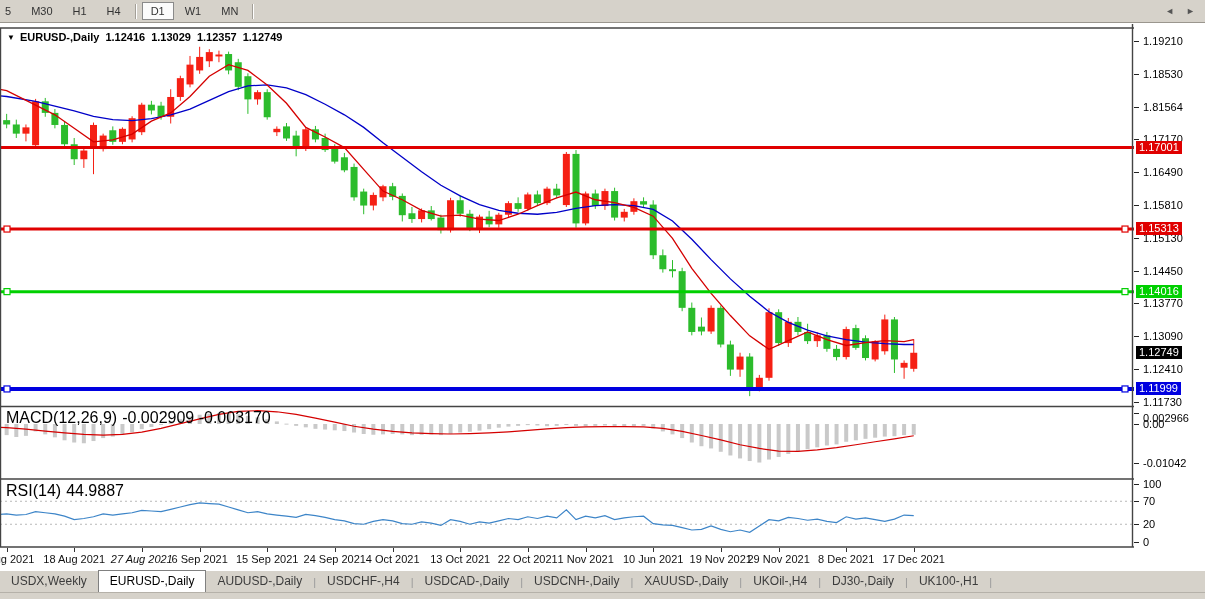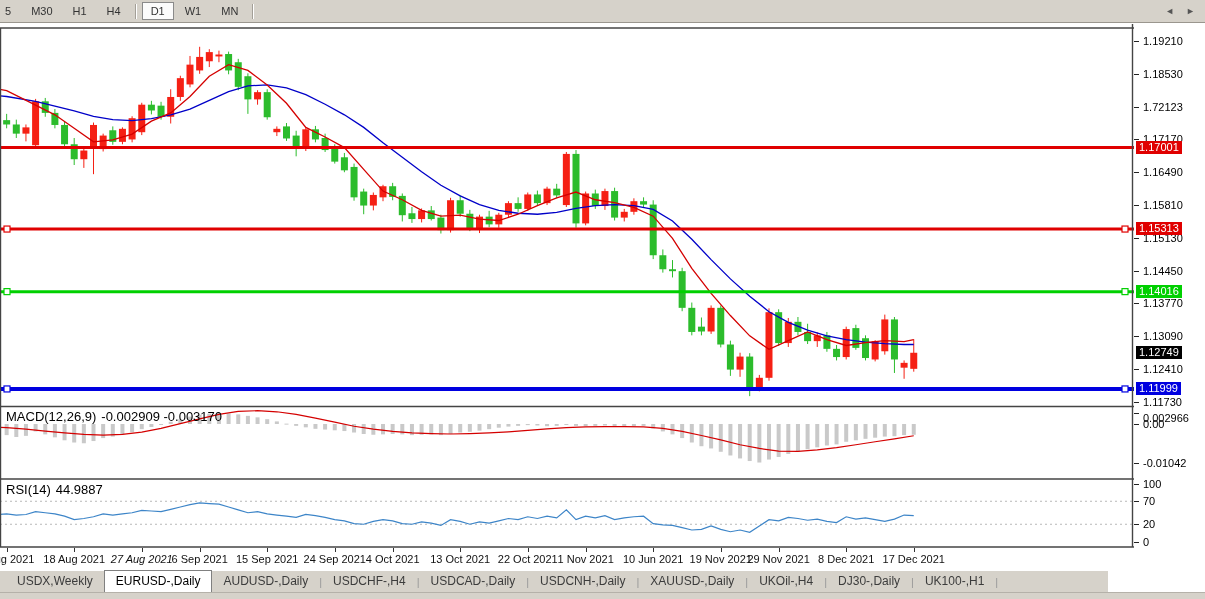--- a/index.html
+++ b/index.html
@@ -8,36 +8,36 @@
   
   #toolbar{position:absolute;left:0;top:0;width:1205px;height:23px;background:#d6d2ca;
            border-bottom:1px solid #9a968e;display:flex;align-items:center;box-sizing:border-box;}
   .tf-btn{font-size:11px;color:#333;padding:2px 8px;margin:0 1px;border:1px solid transparent;white-space:nowrap;}
   .tf-btn.active{background:#fbfbfb;border:1px solid #8a8a8a;}
   .tb-sep{width:0;height:15px;border-left:1px solid #a39f97;border-right:1px solid #ffffff;margin:0 4px;}
   
   #chart-title{position:absolute;left:7px;top:31px;font-size:11px;font-weight:bold;color:#000;white-space:nowrap;}
   #chart-title .num{margin-left:6px;}
   #chart-title .dd{font-size:8px;margin-right:5px;position:relative;top:-1px;}
-  #macd-hdr,#rsi-hdr{position:absolute;left:6px;font-size:13px;color:#000;white-space:nowrap;}
+  #macd-hdr,#rsi-hdr{position:absolute;left:6px;font-size:16px;color:#000;white-space:nowrap;}
   #macd-hdr{top:409px;}
   #rsi-hdr{top:482px;}
   #macd-hdr span,#rsi-hdr span{margin-right:5px;}
   
   #price-axis{position:absolute;left:1134px;top:24px;width:91px;height:524px;font-size:11px;color:#000;}
   .pa-dash{position:absolute;left:0;width:5px;height:1px;background:#222;}
   .pa-tick{position:absolute;left:9px;white-space:nowrap;}
   .pa-badge{position:absolute;left:2px;padding:0 3px;height:13px;line-height:13px;font-size:11px;white-space:nowrap;}
   
   #date-axis{position:absolute;left:0;top:548px;width:1134px;height:22px;background:#fff;font-size:11px;color:#111;}
   .da-label{position:absolute;top:5px;transform:translateX(-50%);white-space:nowrap;}
   .da-dash{position:absolute;top:0;width:1px;height:4px;background:#333;}
   
-  #tabbar{position:absolute;left:0;top:570px;width:1108px;height:22px;background:#d6d2ca;
-          border-top:1px solid #ffffff;display:flex;align-items:flex-end;padding-left:6px;box-sizing:border-box;}
+  #tabbar{position:absolute;left:0;top:570px;width:1205px;height:22px;background:#d6d2ca;
+          border-top:1px solid #ffffff;display:flex;align-items:flex-end;box-sizing:border-box;}
   .tab{font-size:12px;color:#3c3c3c;padding:3px 11px 4px;white-space:nowrap;}
   .tab.active{background:#ffffff;border:1px solid #808080;border-bottom:none;color:#000;}
   .tab-sep{color:#999;font-size:11px;padding-bottom:4px;}
   #tab-scroll{position:absolute;right:10px;top:6px;display:flex;gap:12px;font-size:9px;color:#555;}
   #statusbar{position:absolute;left:0;top:592px;width:1205px;height:7px;background:#d6d2ca;border-top:1px solid #b5b1a9;}
   svg{position:absolute;left:0;top:24px;}
 </style>
 </head>
 <body>
 
@@ -360,35 +360,38 @@
       <rect x="4" y="385.9540629222153" width="6" height="6" fill="#ffffff" stroke="#0000e0" stroke-width="1.2"></rect>
       <rect x="1122" y="385.9540629222153" width="6" height="6" fill="#ffffff" stroke="#0000e0" stroke-width="1.2"></rect>
       <line x1="0" y1="28" x2="1134" y2="28" stroke="#444" stroke-width="1.4"></line>
       <line x1="0" y1="406.5" x2="1134" y2="406.5" stroke="#444" stroke-width="1.4"></line>
       <line x1="0" y1="479" x2="1134" y2="479" stroke="#444" stroke-width="1.4"></line>
       <line x1="0" y1="547" x2="1134" y2="547" stroke="#444" stroke-width="1.4"></line>
       <line x1="1132.5" y1="24" x2="1132.5" y2="547" stroke="#444" stroke-width="1.4"></line>
       <line x1="0.5" y1="28" x2="0.5" y2="547" stroke="#444" stroke-width="1.4"></line>
     </svg>
 
+  <div id="chart-title">
+    <span class="dd">▼</span><span>EURUSD-,Daily</span><span class="num">1.12416</span><span class="num">1.13029</span><span class="num">1.12357</span><span class="num">1.12749</span>
+  </div>
 
   <div id="macd-hdr">
     <span>MACD(12,26,9)</span><span>-0.002909 -0.003170</span>
   </div>
   <div id="rsi-hdr">
     <span>RSI(14)</span><span>44.9887</span>
   </div>
 
   <div id="price-axis">
       <div class="pa-dash" style="top: 17px;"></div>
       <div class="pa-tick" style="top: 11px;">1.19210</div>
       <div class="pa-dash" style="top: 49.8122px;"></div>
       <div class="pa-tick" style="top: 43.8122px;">1.18530</div>
       <div class="pa-dash" style="top: 82.6244px;"></div>
-      <div class="pa-tick" style="top: 76.6244px;">1.72123</div>
+      <div class="pa-tick" style="top: 76.6244px;">1.81564</div>
       <div class="pa-dash" style="top: 115.437px;"></div>
       <div class="pa-tick" style="top: 109.437px;">1.17170</div>
       <div class="pa-dash" style="top: 148.249px;"></div>
       <div class="pa-tick" style="top: 142.249px;">1.16490</div>
       <div class="pa-dash" style="top: 181.061px;"></div>
       <div class="pa-tick" style="top: 175.061px;">1.15810</div>
       <div class="pa-dash" style="top: 213.873px;"></div>
       <div class="pa-tick" style="top: 207.873px;">1.15130</div>
       <div class="pa-dash" style="top: 246.685px;"></div>
       <div class="pa-tick" style="top: 240.685px;">1.14450</div>

